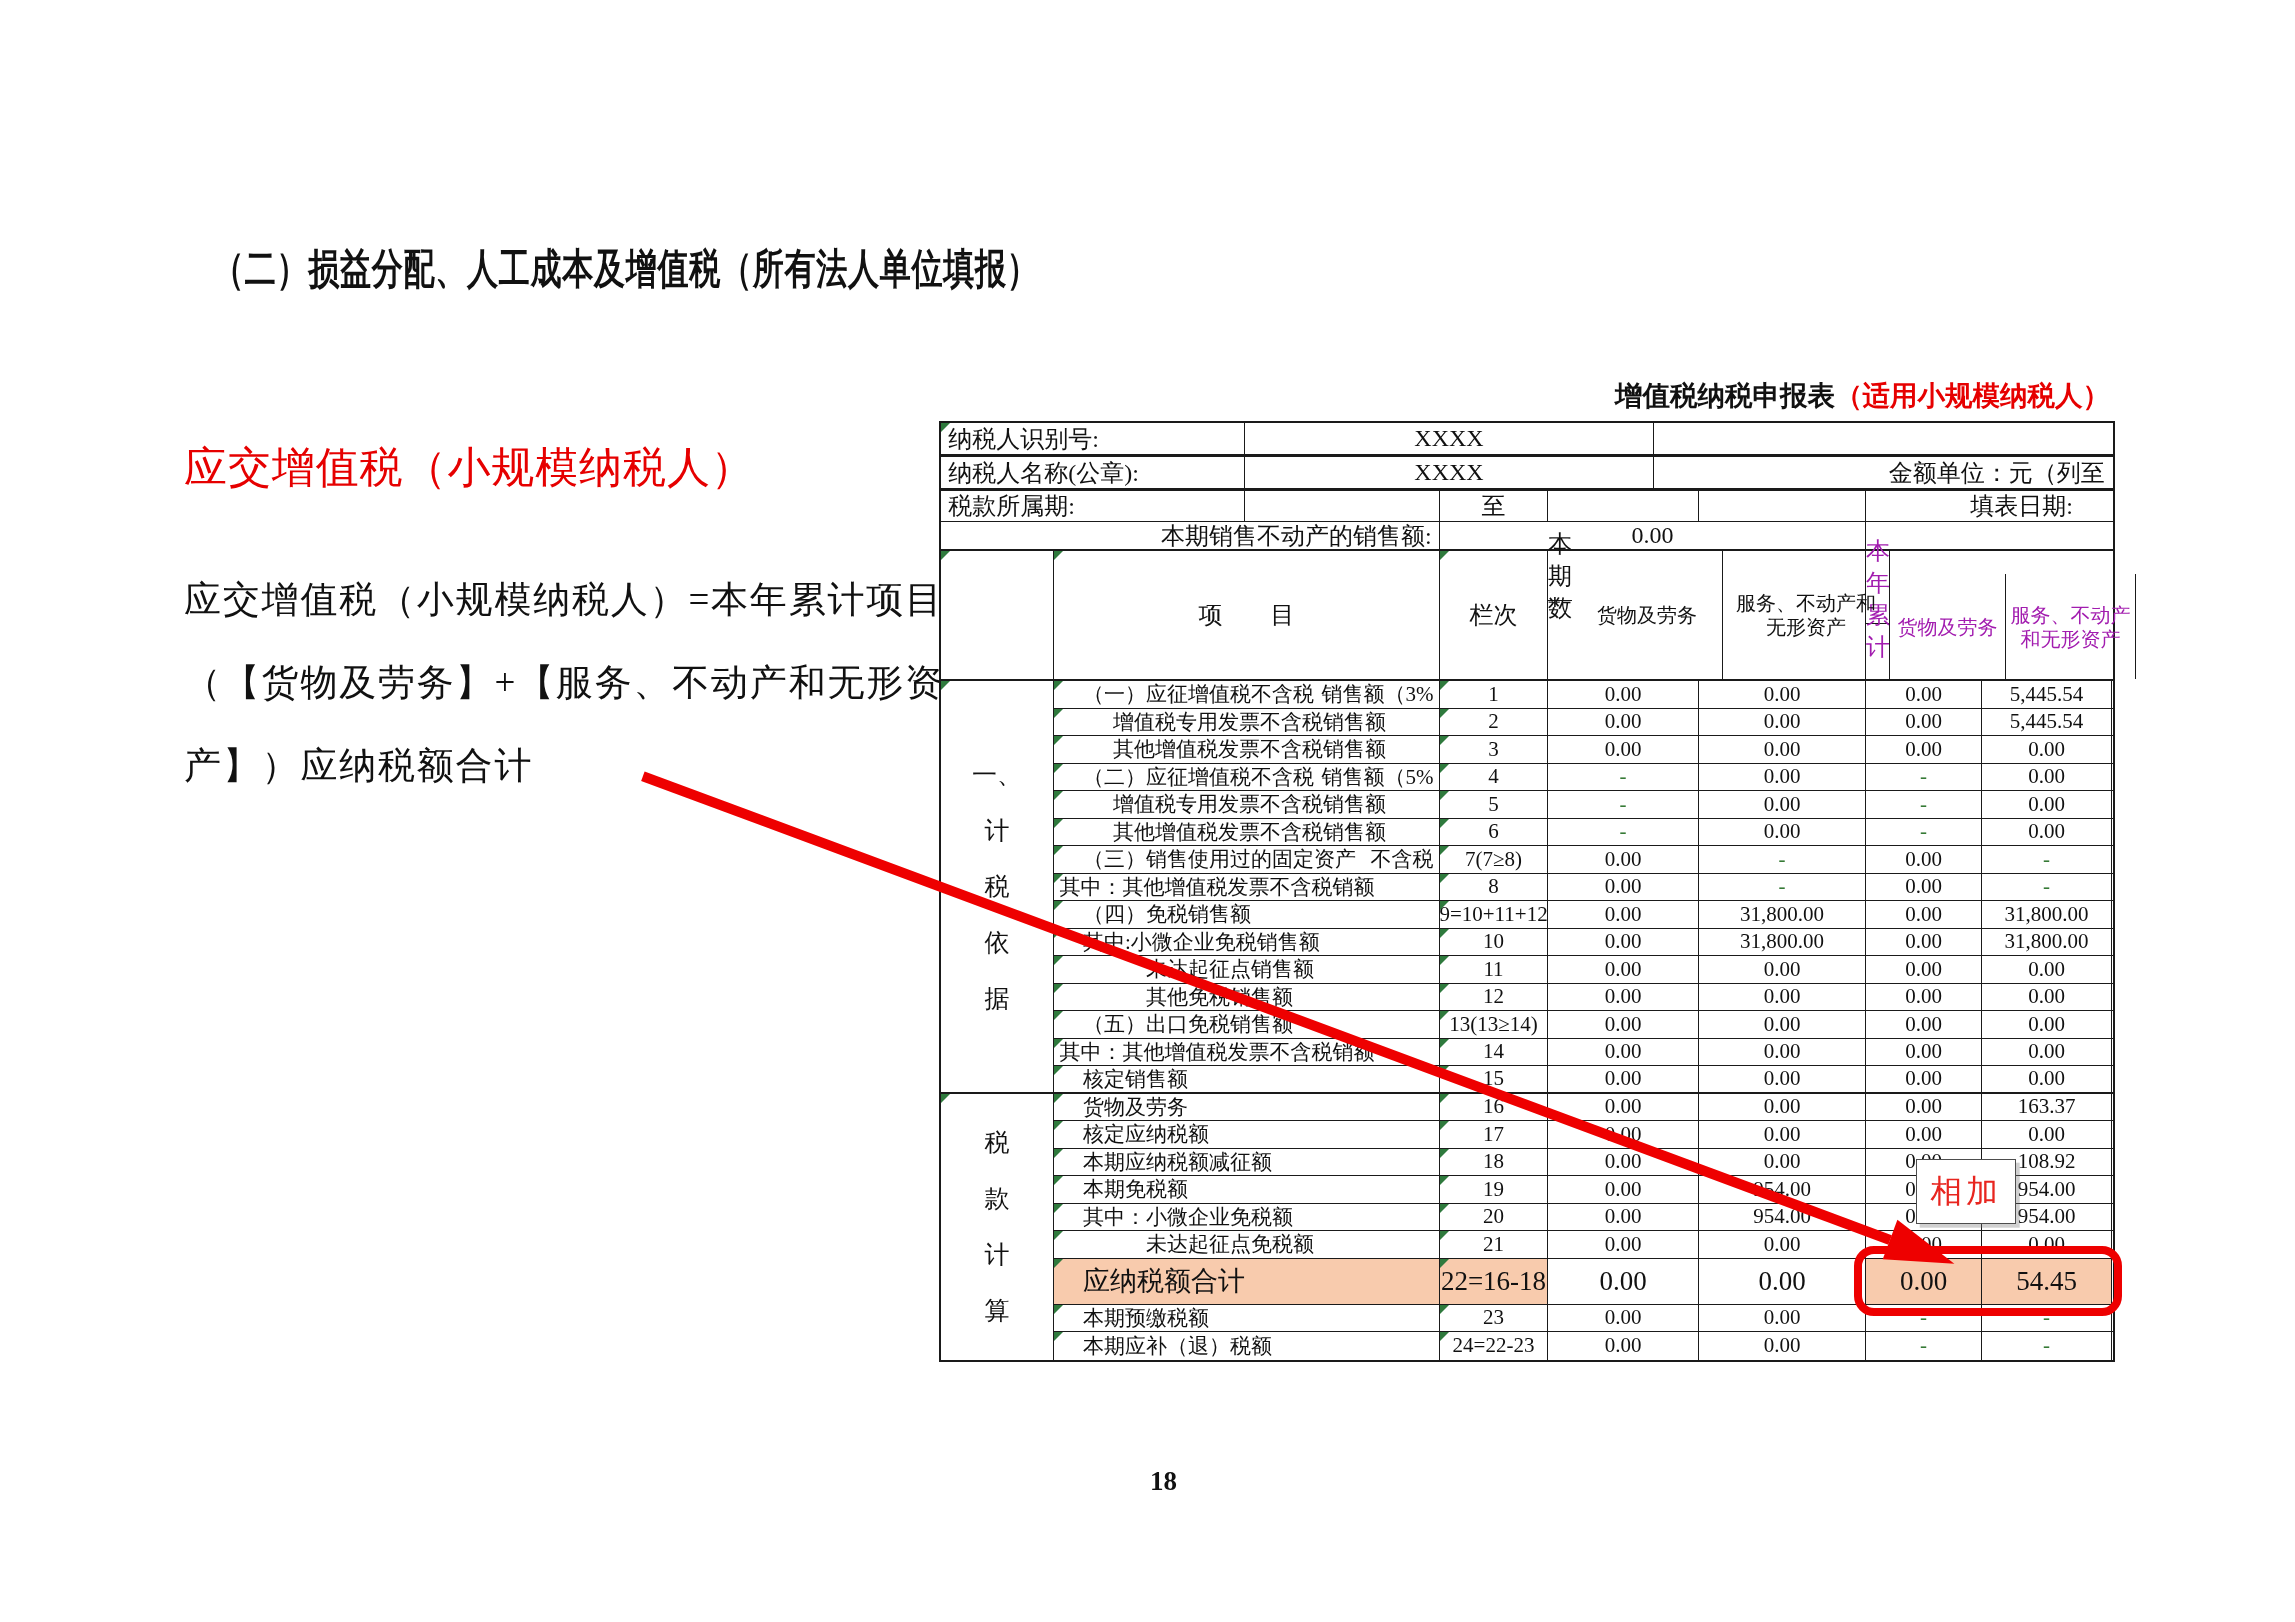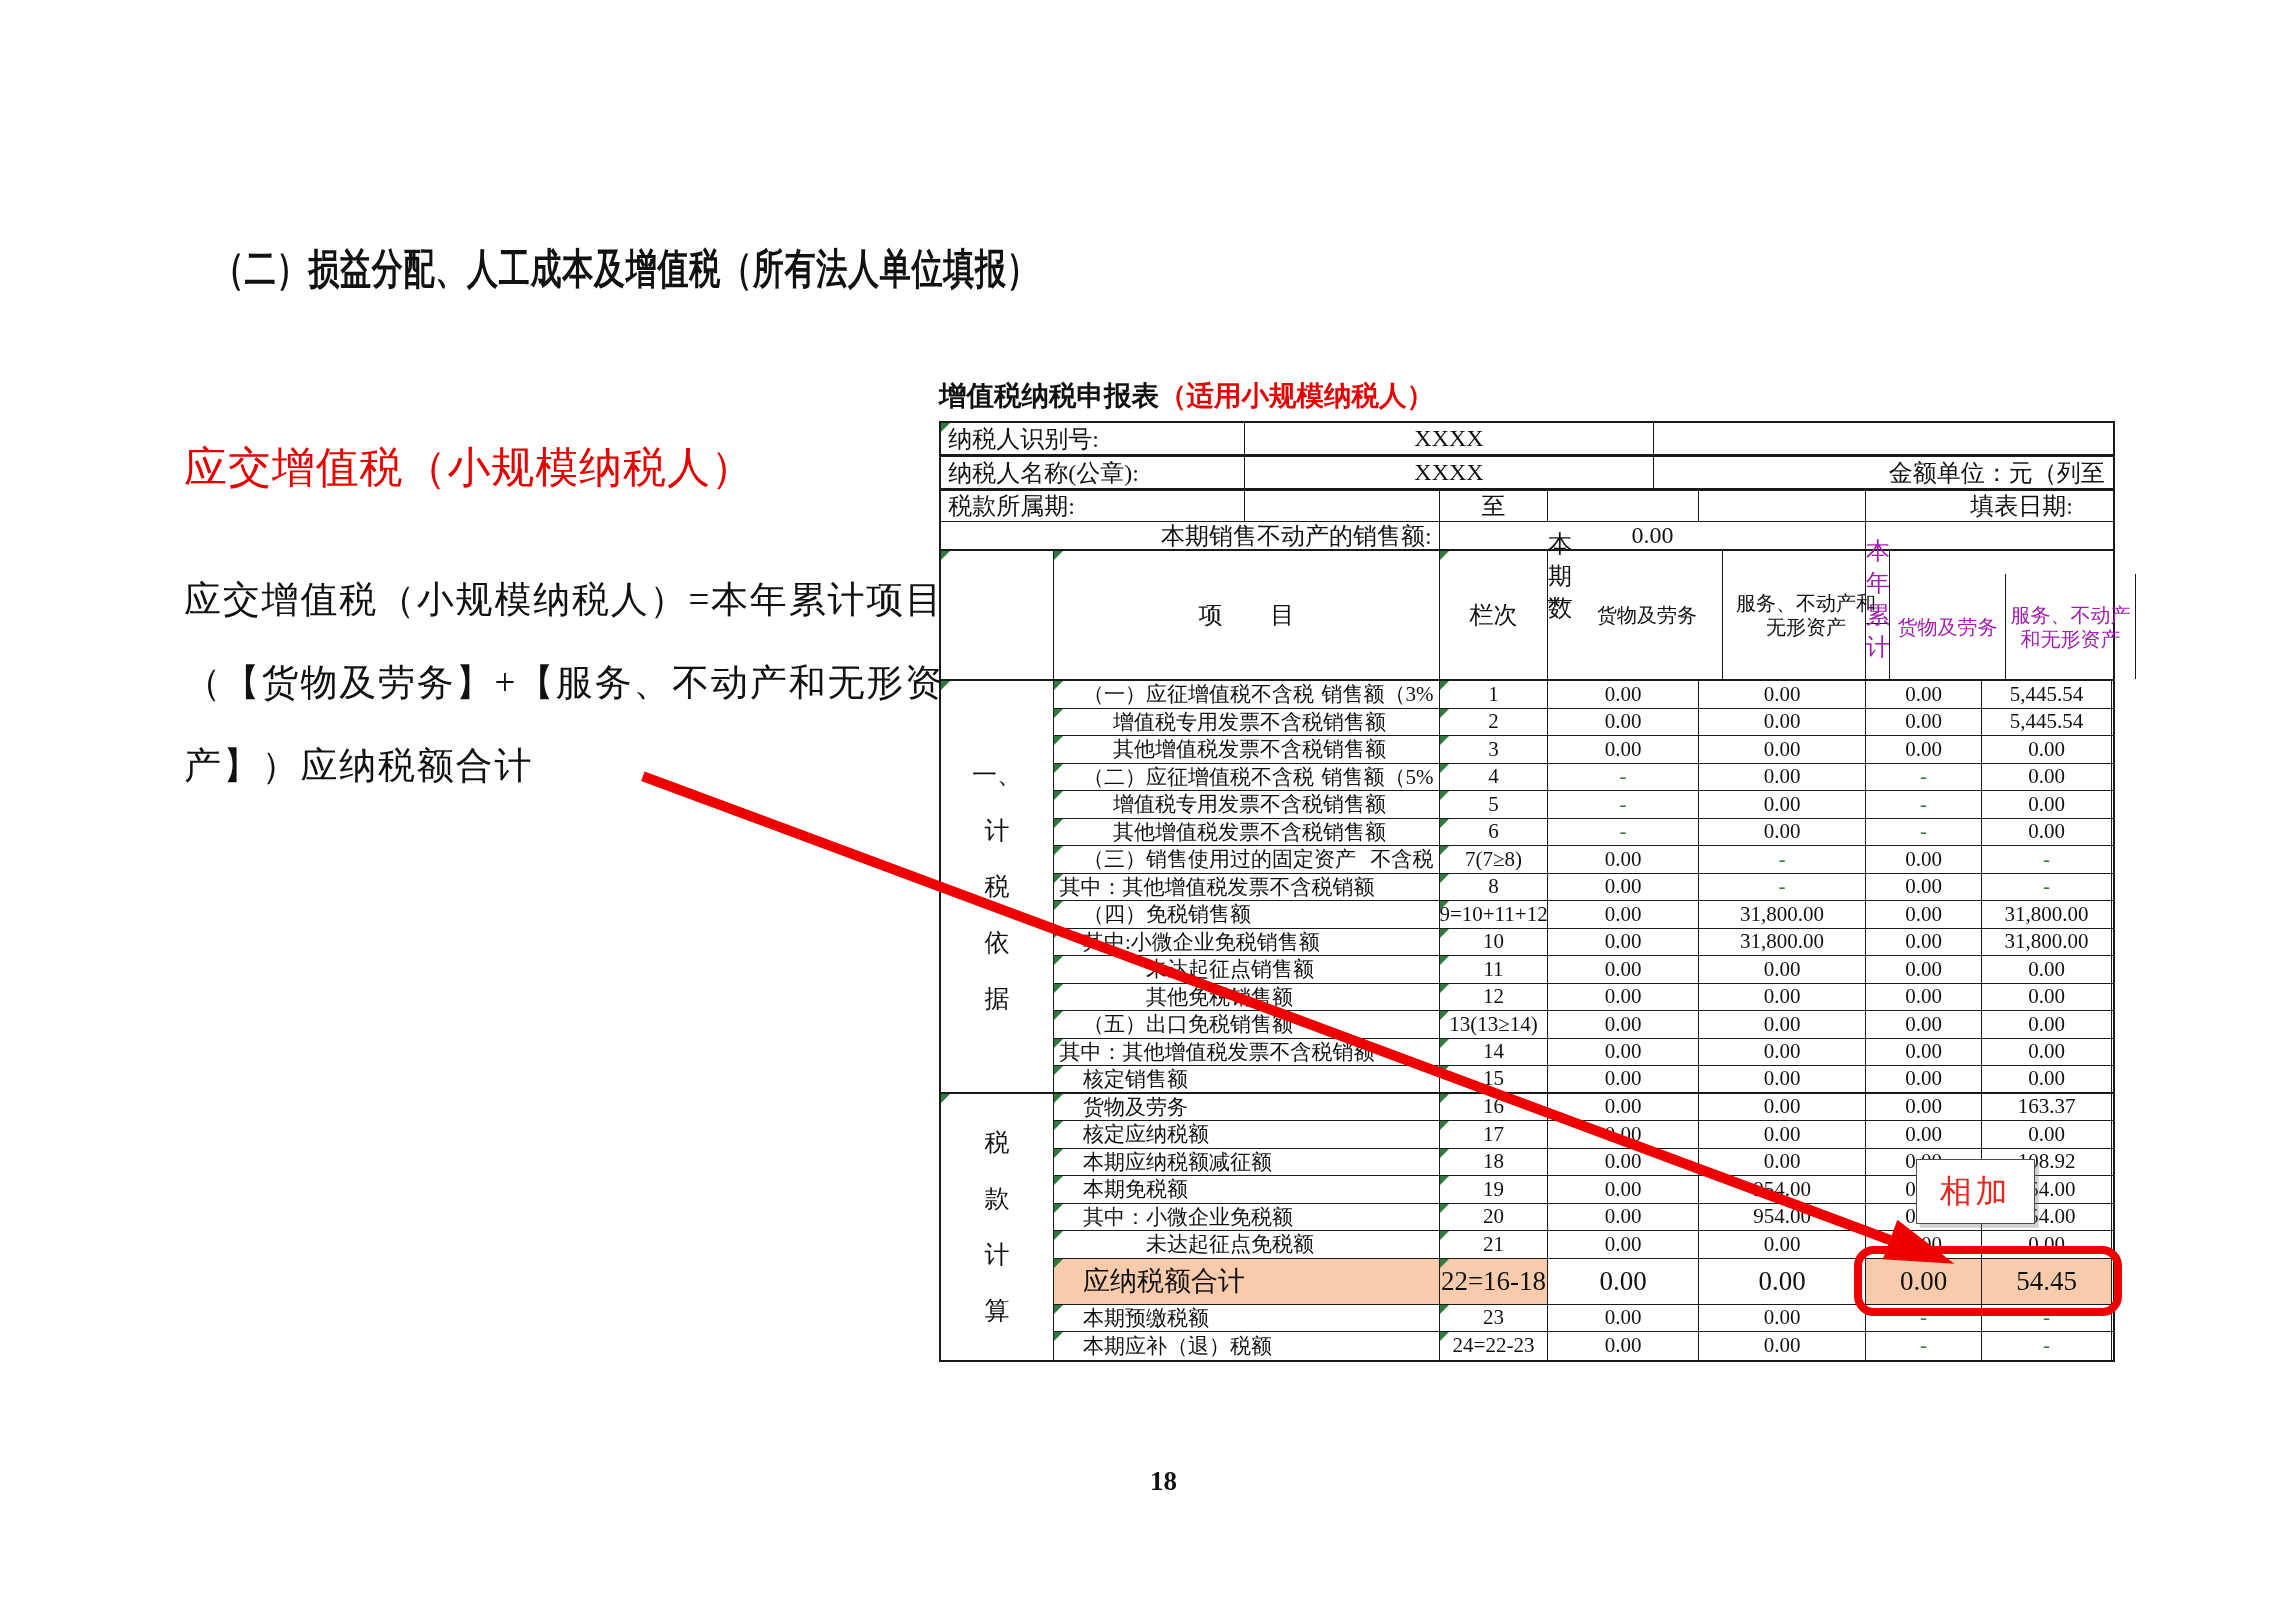--- a/index.html
+++ b/index.html
@@ -15,21 +15,21 @@
   }
   .red-title {
     position:absolute; left:184px; top:439px; font-size:43px; color:#e60000; white-space:nowrap; letter-spacing:0.9px;
   }
   .para {
     position:absolute; left:184px; top:558px; width:760px; font-size:37px;
     line-height:83px; letter-spacing:1.8px; text-align:left; word-break:break-all;
   }
   
   .tbl-title {
-    position:absolute; left:939px; top:378px; width:1171px; text-align:left;
+    position:absolute; left:939px; top:378px; width:1171px; text-align:right;
     font-size:27.5px; font-weight:bold; white-space:nowrap;
   }
   .tbl-title .red { color:#e60000; }
   .tbl {
     position:absolute; left:939px; top:421px; width:1176px; height:941px;
     border:2.8px solid #1a1a1a; background:#fff; font-size:21px;
   }
   .row { display:flex; width:100%; }
   .c { border-right:1.8px solid #1a1a1a; display:flex; align-items:center; overflow:hidden; white-space:nowrap; position:relative; }
   .row .c:last-child { border-right:none; }
@@ -78,21 +78,21 @@
     border-style:solid; border-width:9.2px 9.2px 0 0;
     border-color:#2f7a3d transparent transparent transparent;
   }
   
   .arrow-svg { position:absolute; left:0; top:0; width:2296px; height:1623px; pointer-events:none; }
   .redbox {
     position:absolute; left:1854px; top:1246px; width:268px; height:70px;
     border:8.3px solid #ee0000; border-radius:20px; pointer-events:none;
   }
   .callout {
-    position:absolute; left:1916px; top:1159px; width:119px; height:65px;
+    position:absolute; left:1916px; top:1159px; width:100px; height:65px;
     background:#fff; border:1.8px solid #4d4d4d; box-shadow:3.7px 3.7px 0 rgba(120,120,120,0.35);
     display:flex; align-items:center; justify-content:center;
     color:#e8251f; font-size:32px; letter-spacing:3.7px;
   }
   .pagenum { position:absolute; left:1150px; top:1466px; font-size:27px; font-weight:bold; }
 </style>
 </head>
 <body>
 
 <div class="page">

